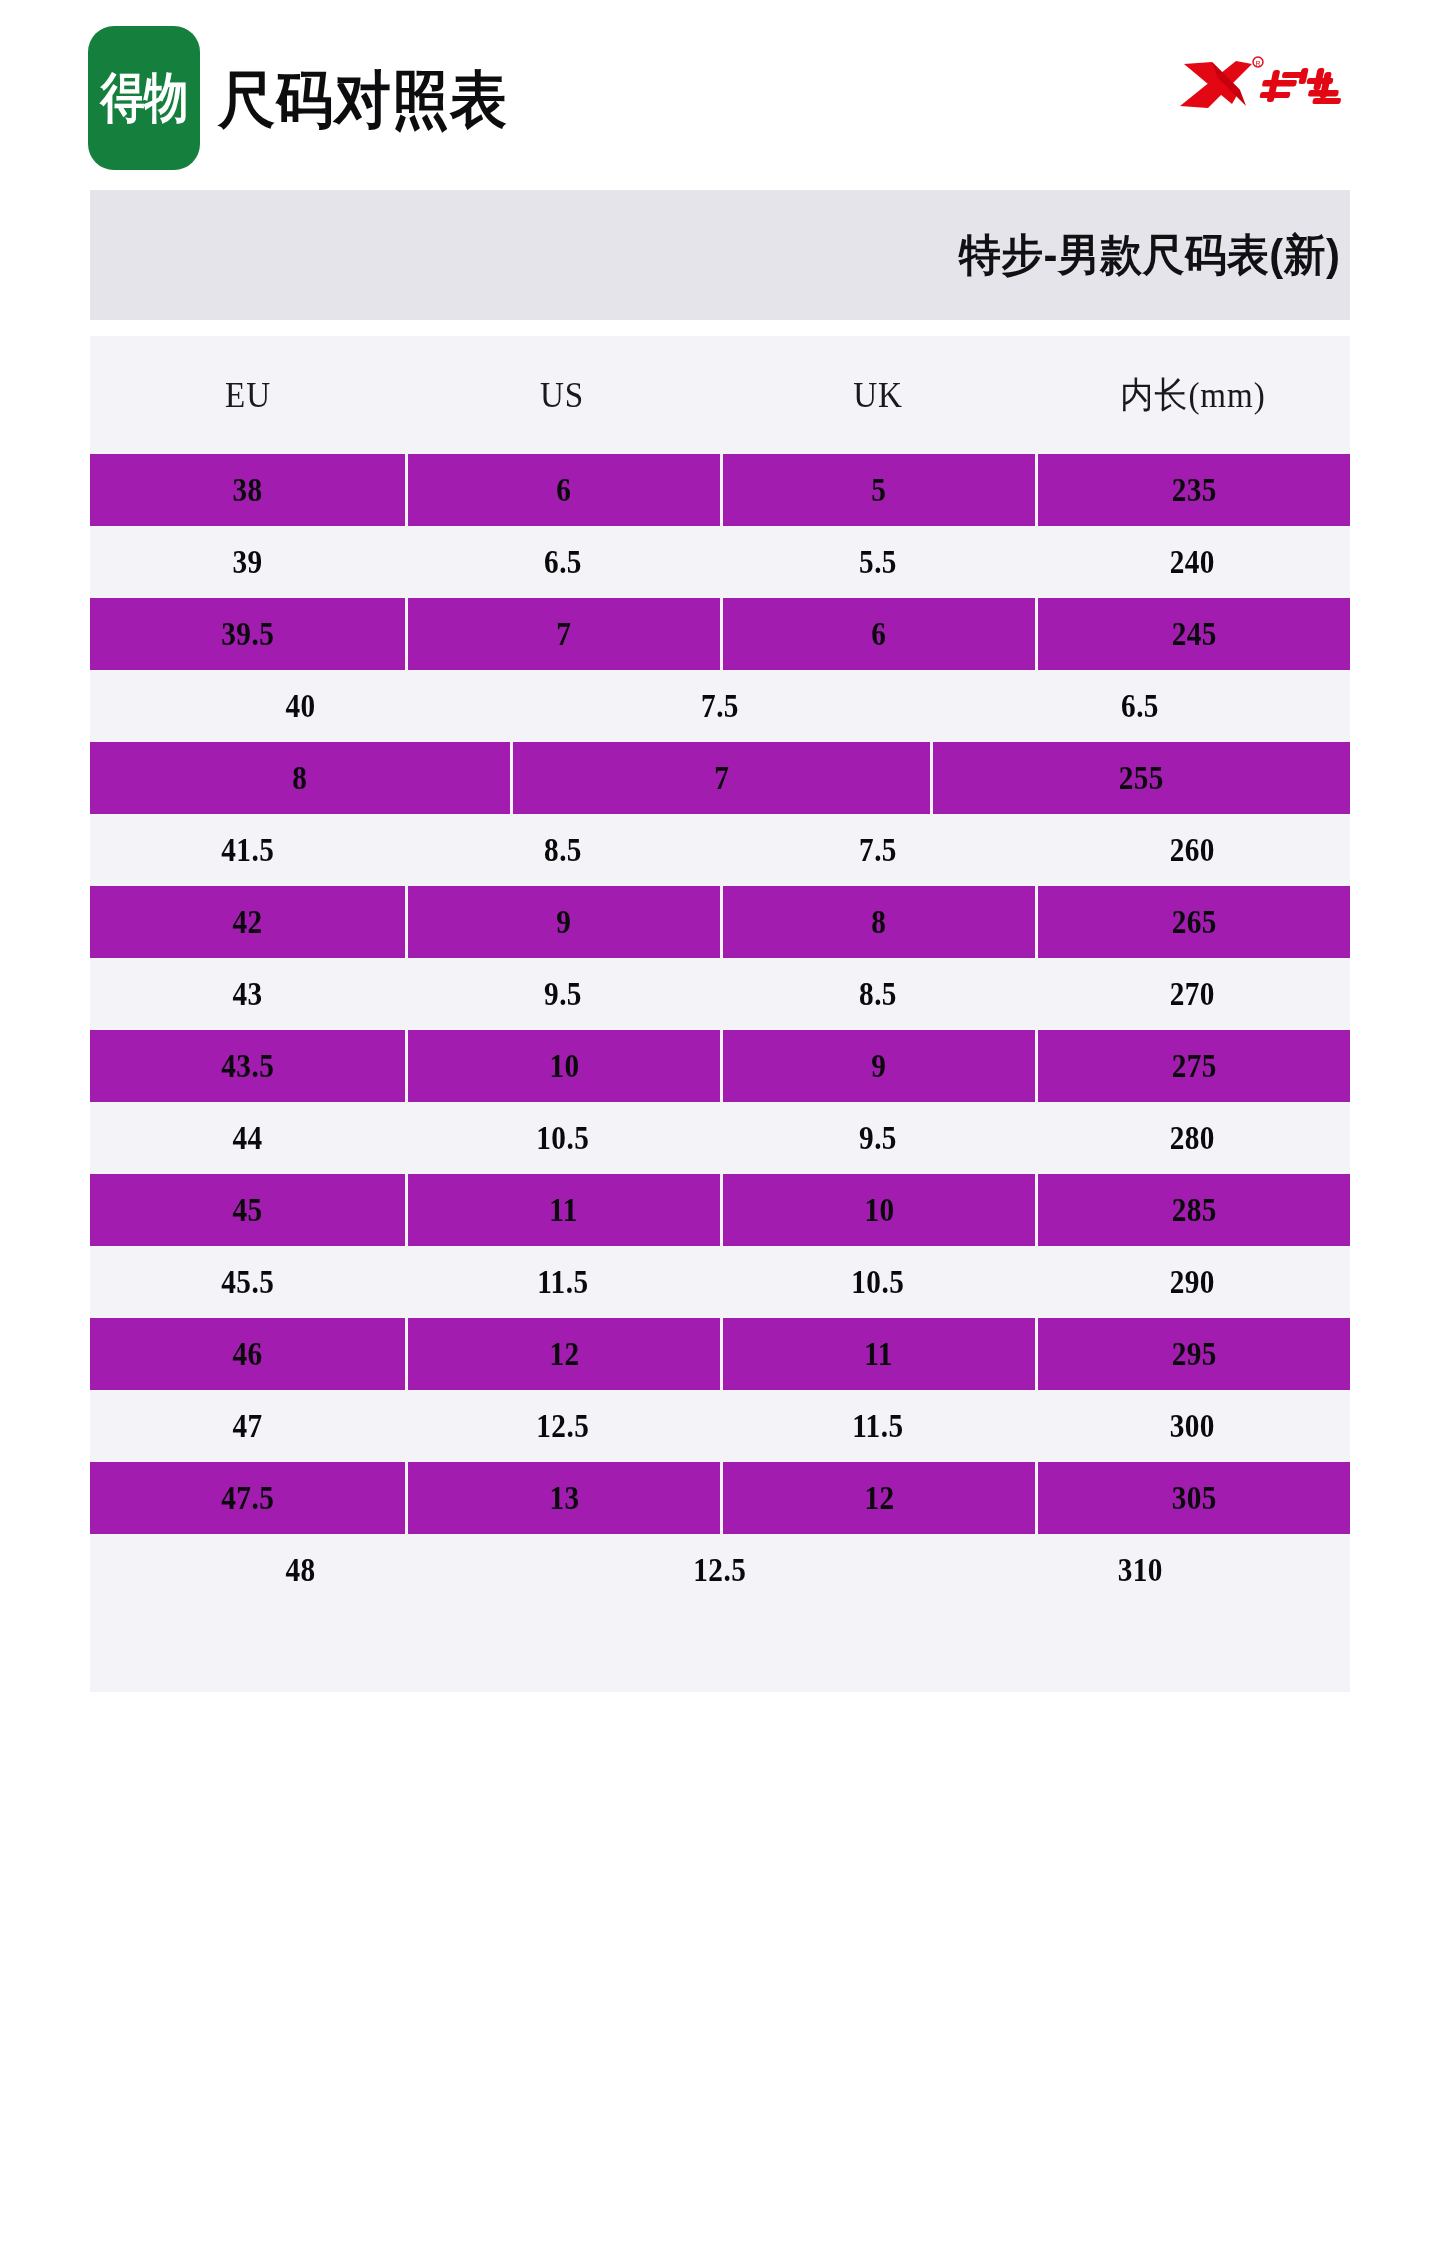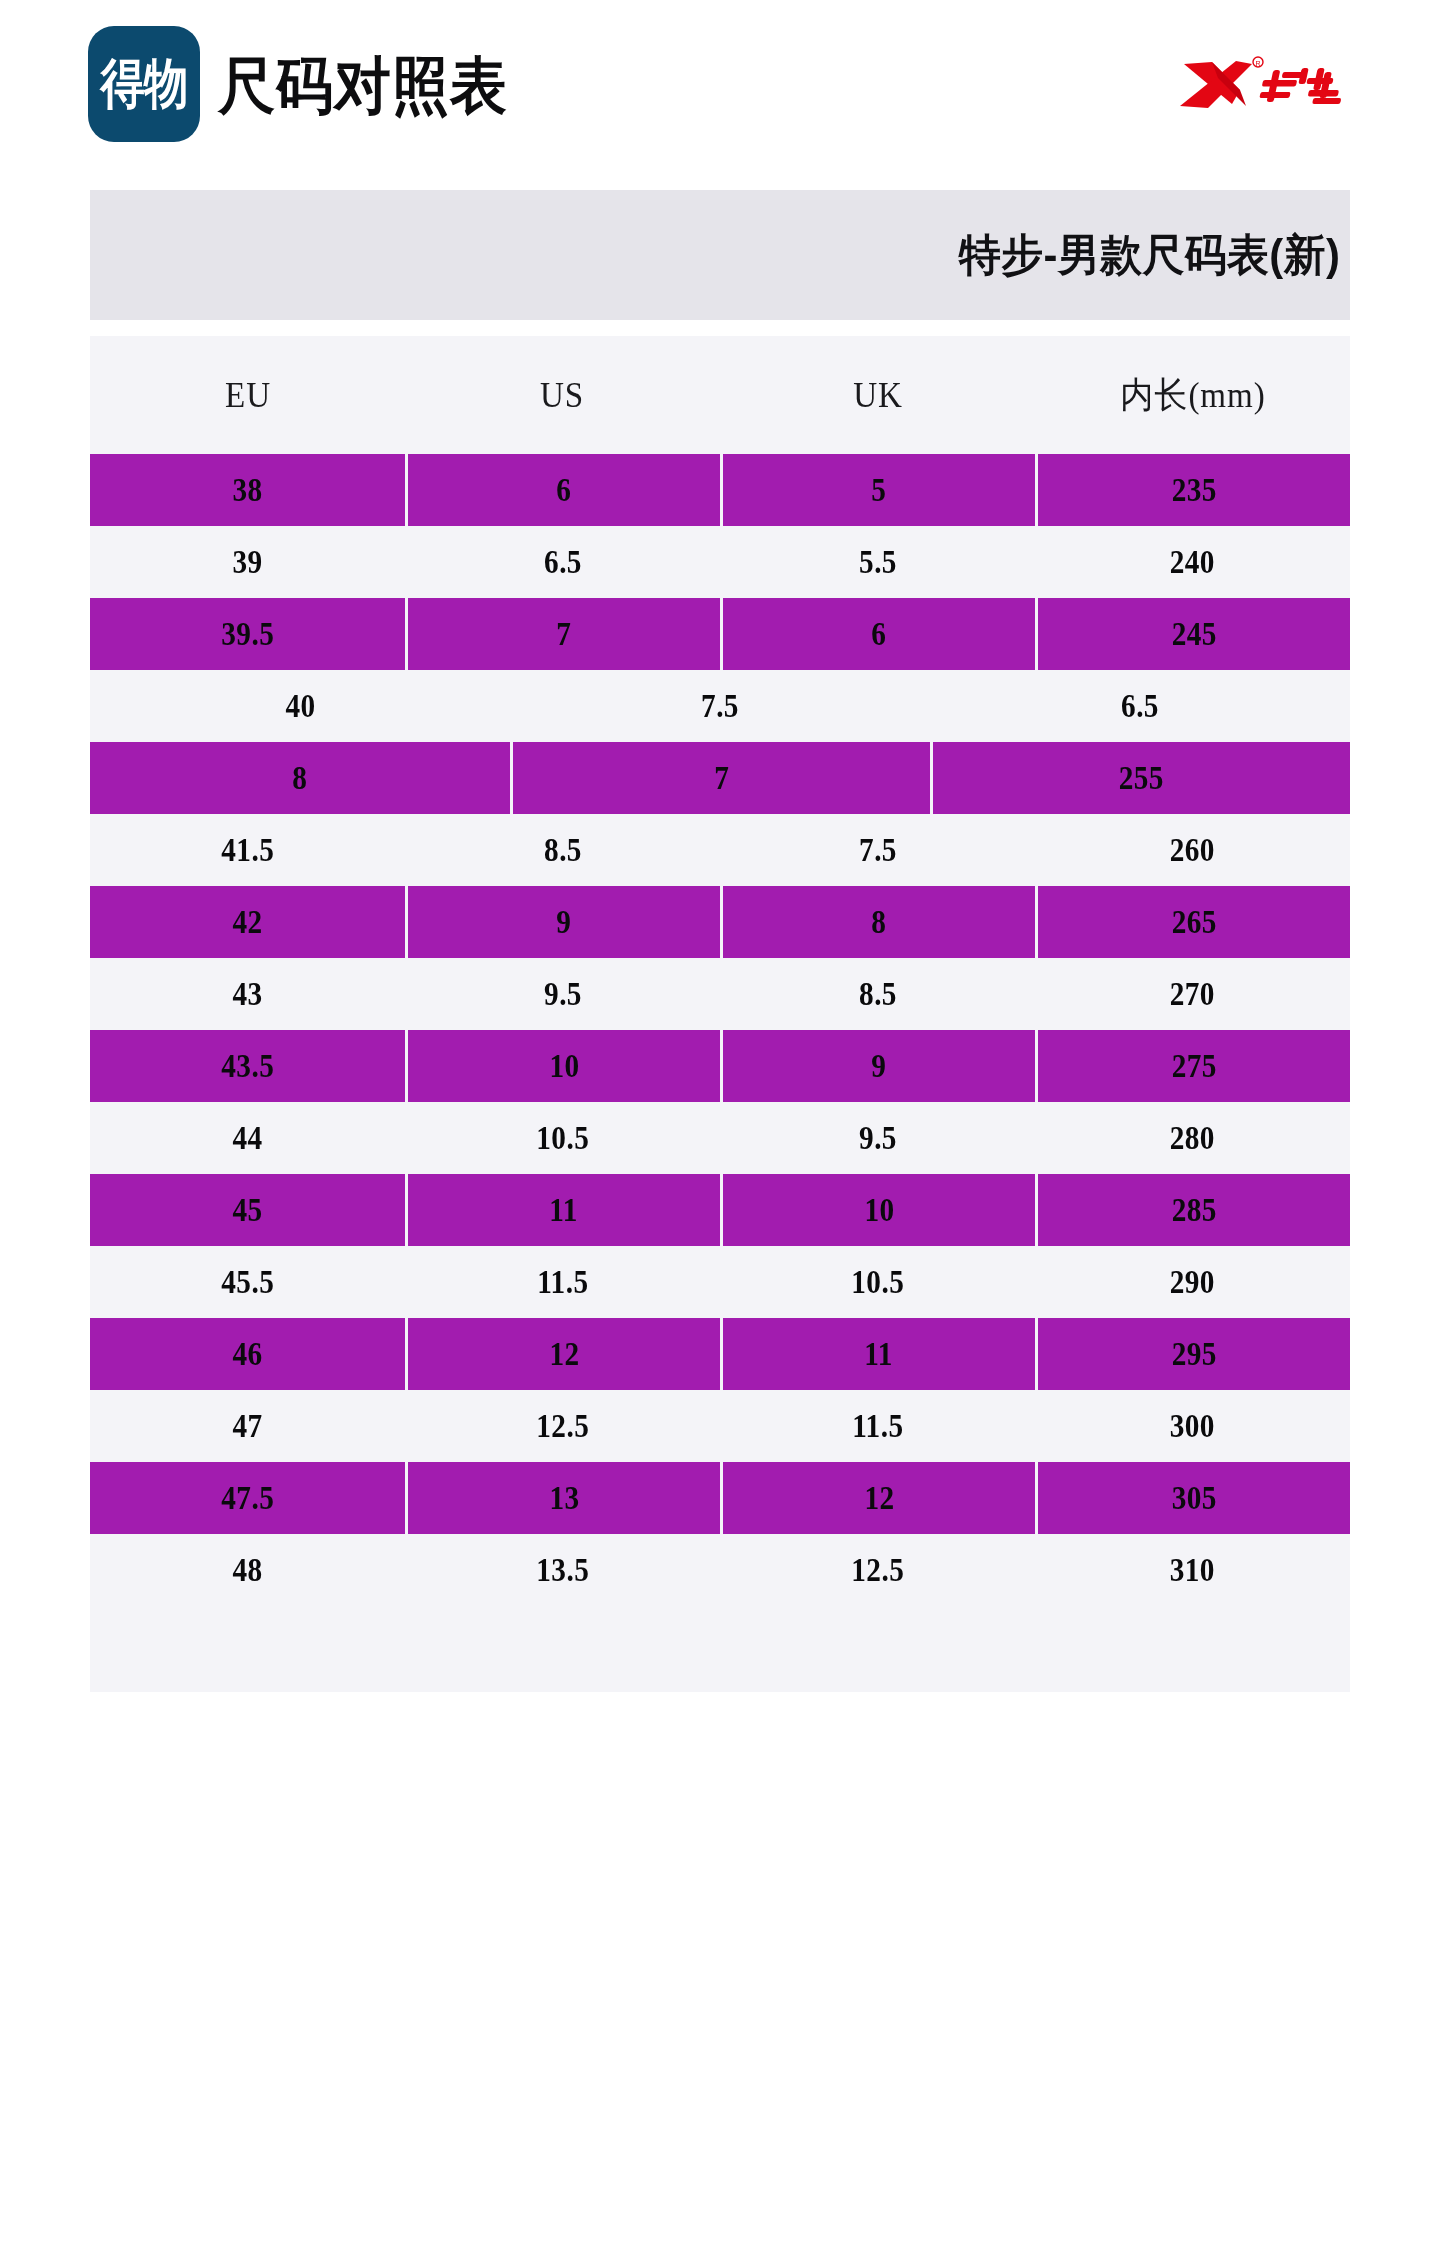--- a/index.html
+++ b/index.html
@@ -23,22 +23,22 @@
   .brand-left {
     position: absolute;
     left: 88px;
     top: 26px;
     display: flex;
     align-items: center;
     gap: 18px;
   }
   .dewu-badge {
     width: 112px;
-    height: 116px;
-    background: #0c4a6e;
+    height: 144px;
+    background: #15803d;
     border-radius: 26px;
     display: flex;
     align-items: center;
     justify-content: center;
   }
   .dewu-badge-text {
     color: #ffffff;
     font-size: 54px;
     font-weight: 700;
     letter-spacing: -1px;
@@ -425,23 +425,20 @@
       <div class="cell">
           <span class="cell-text">305</span>
         </div>
     </div>
 
     <div class="row even">
       <div class="cell">
           <span class="cell-text">48</span>
         </div>
       <div class="cell">
-          <span class="cell-text">13.5</span>
-        </div>
-      <div class="cell">
           <span class="cell-text">12.5</span>
         </div>
       <div class="cell">
           <span class="cell-text">310</span>
         </div>
     </div>
 
   </div>
 </div>
 

